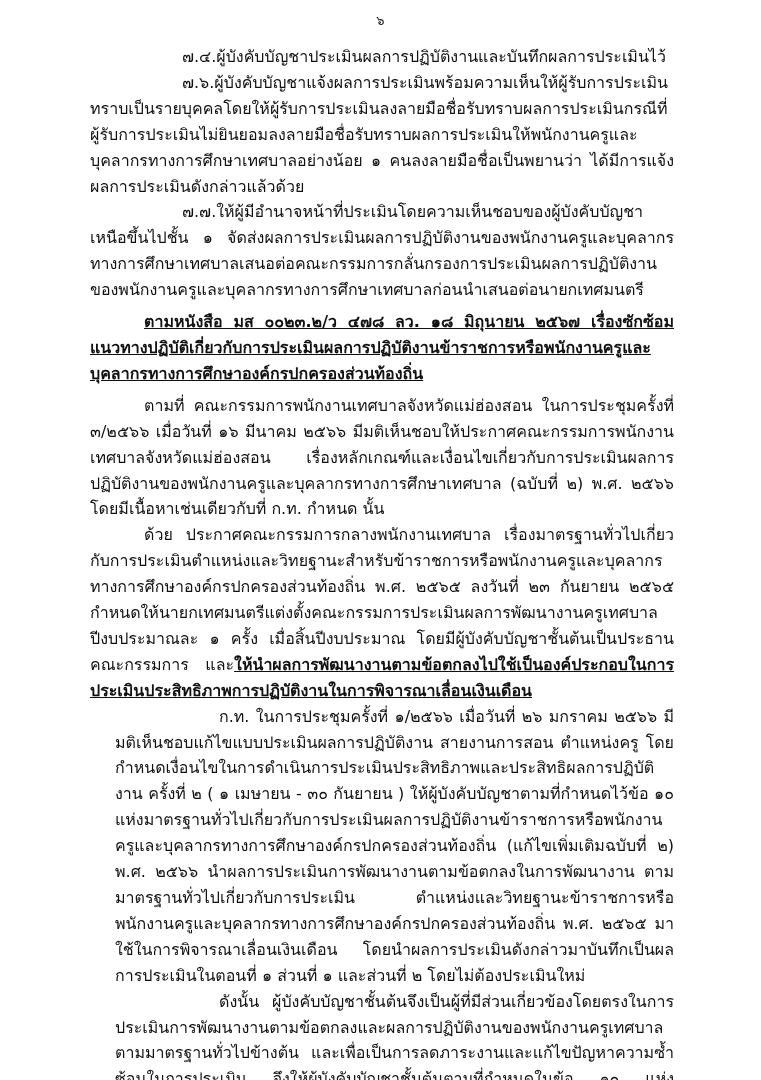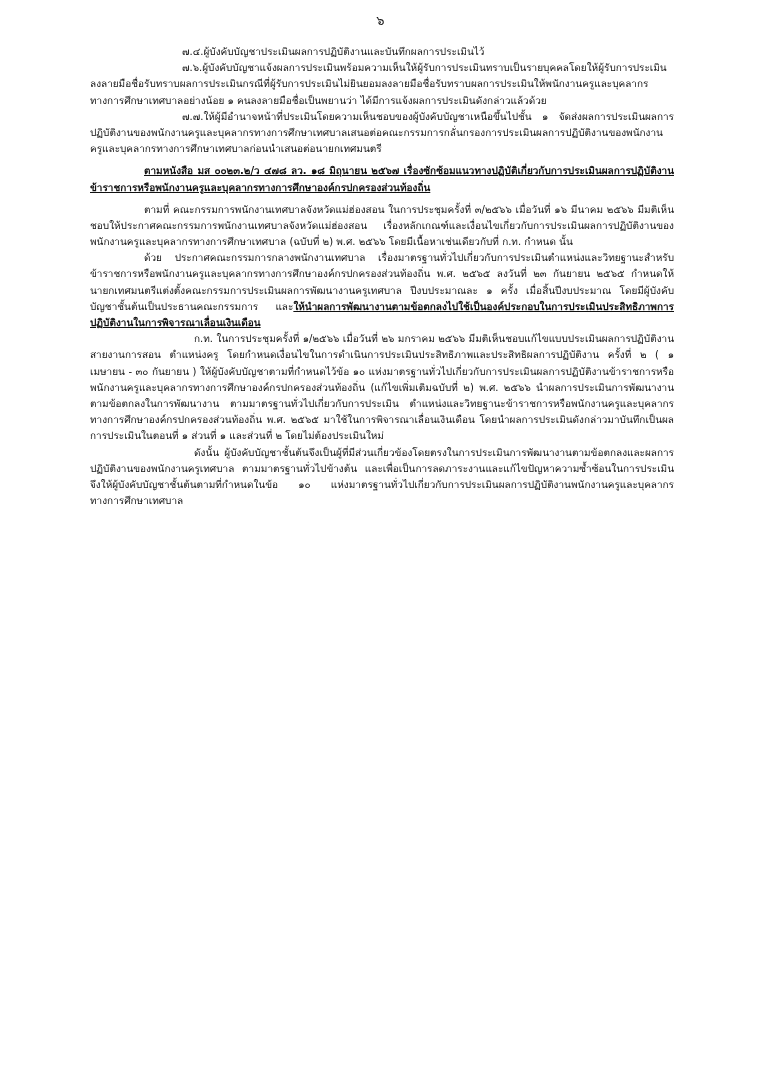--- a/index.html
+++ b/index.html
@@ -28,29 +28,29 @@
     color: #1a1a1a;
   }
   .body-area {
     position: absolute;
     top: 44px;
     left: 90px;
     width: 584px;
   }
   p.para {
     margin: 0 0 0 0;
-    font-size: 10px;
+    font-size: 16px;
     line-height: 1.62;
     color: #111111;
     text-align: justify;
     text-justify: inter-word;
   }
   p.indent-1 { text-indent: 54px; }
   p.indent-2 { text-indent: 92px; }
-  p.indent-3 { text-indent: 104px; }
+  p.indent-3 { text-indent: 104px; margin-left: 25px; }
   .bold-underline { font-weight: bold; text-decoration: underline; }
   .spacer-sm { height: 6px; }
 </style>
 </head>
 <body>
 
 <div class="page">
 
   <div class="page-number">๖</div>
 

